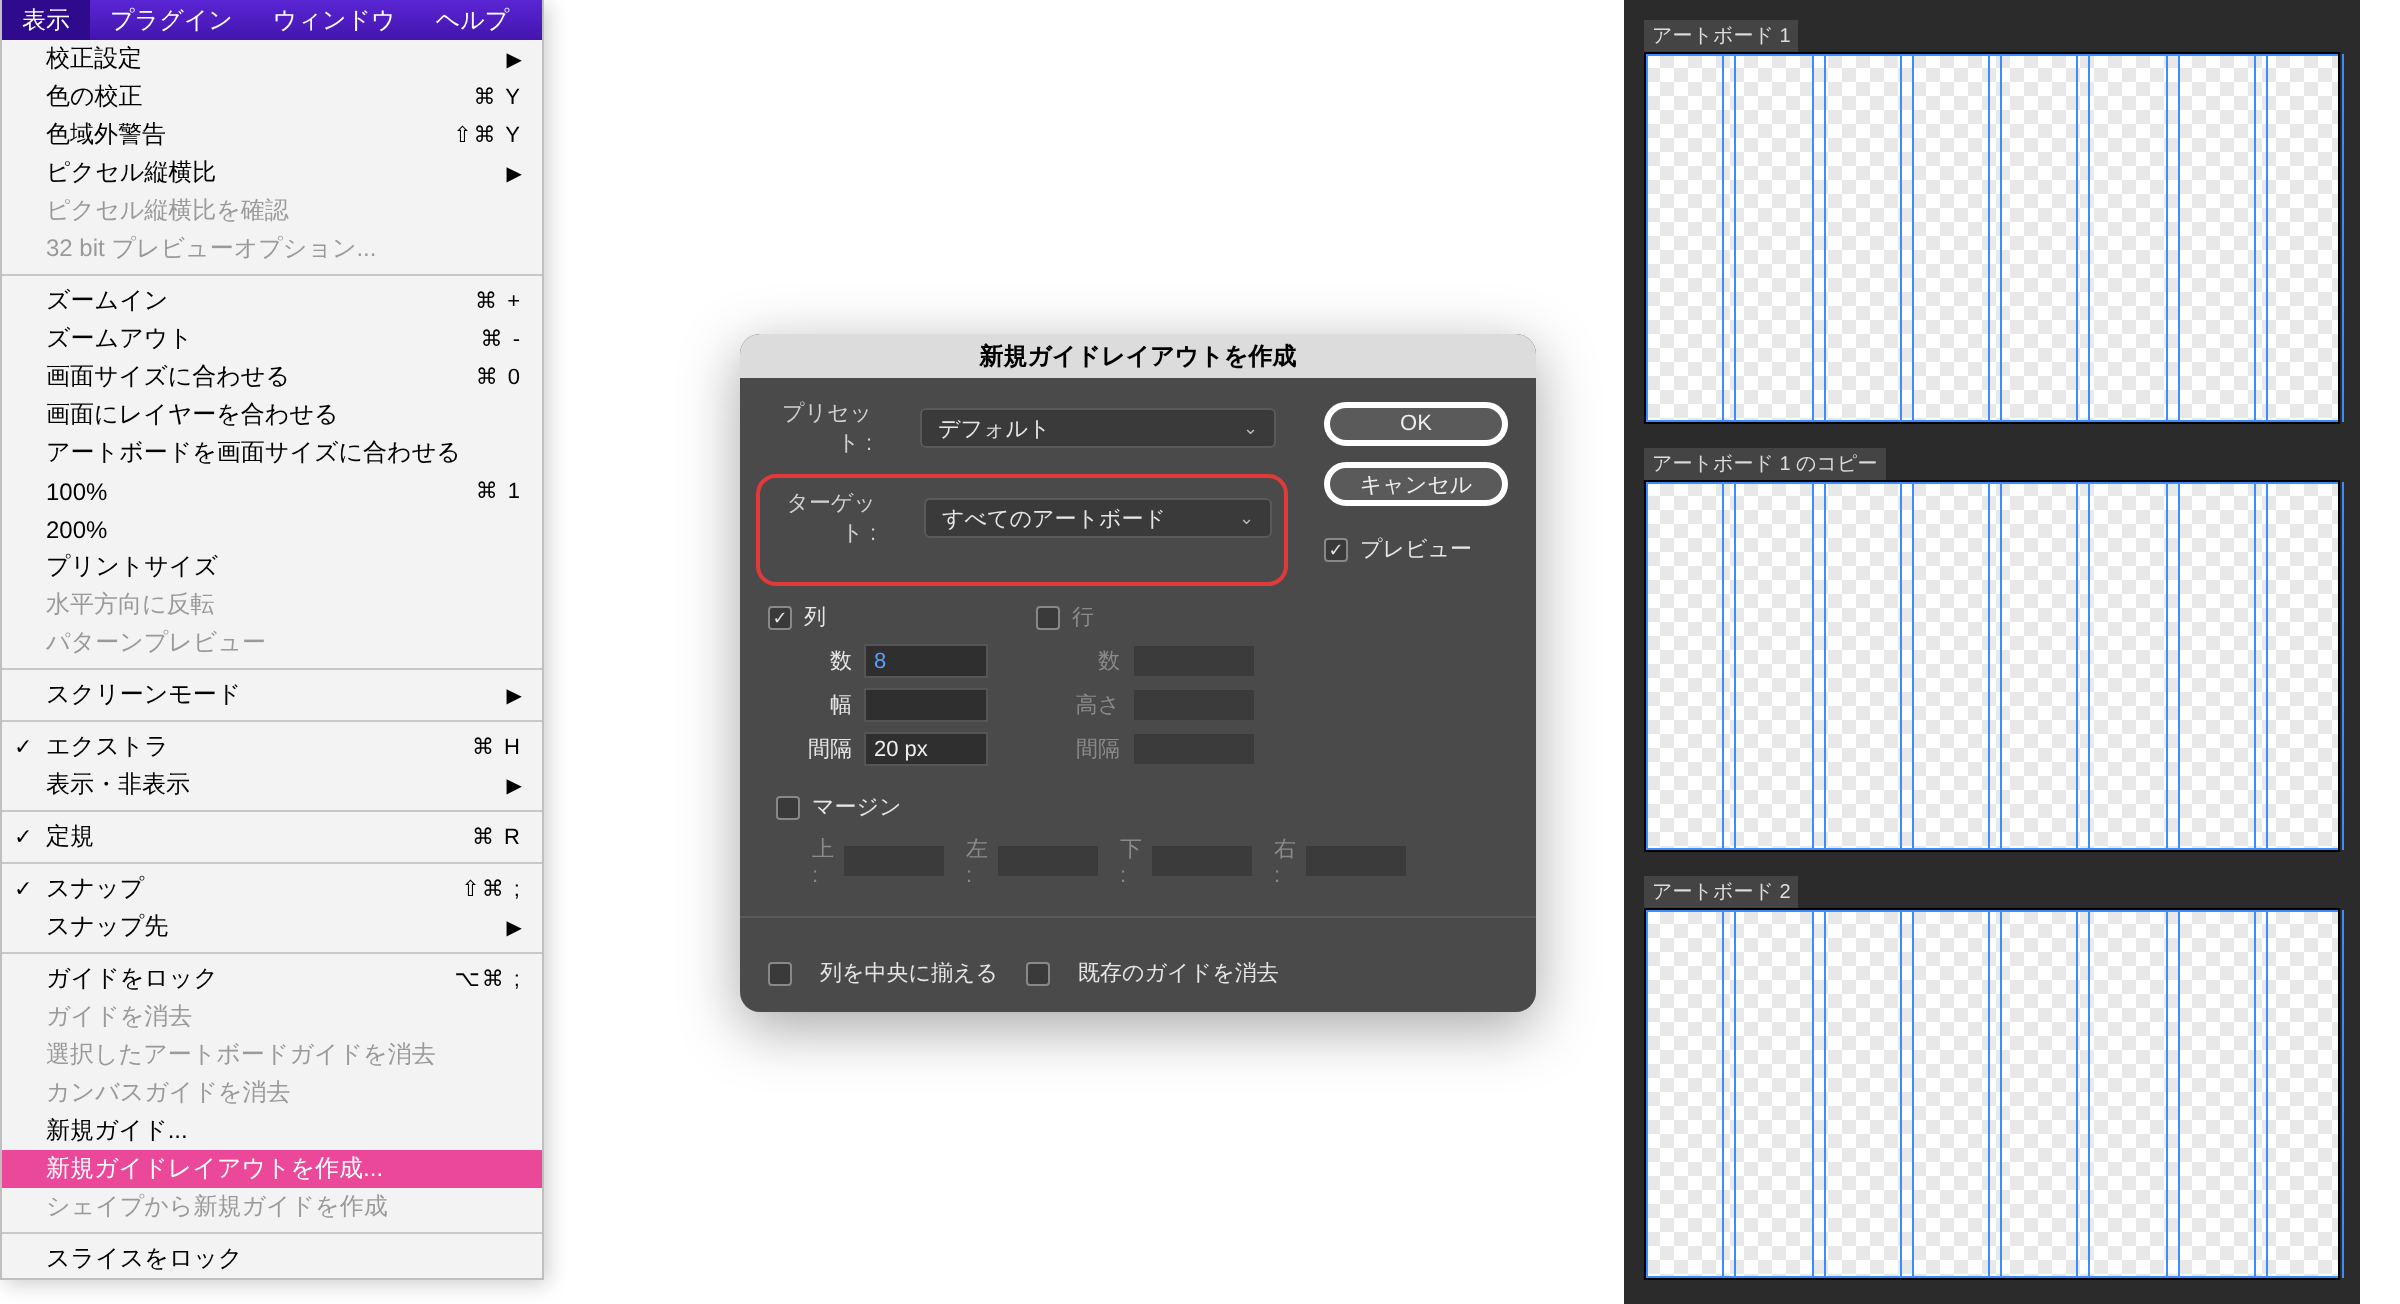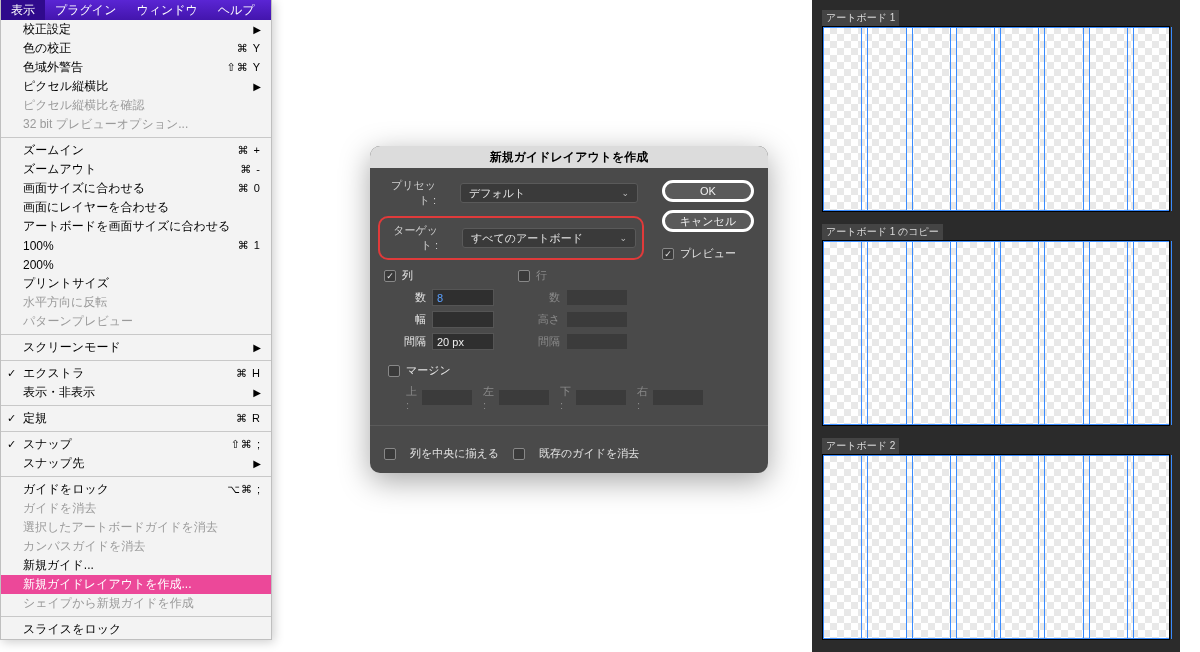--- a/index.html
+++ b/index.html
@@ -70,21 +70,21 @@
     font-size: 10px;
   }
   .menu-sep {
     border-top: 1px solid #c8c8c8;
     margin: 3px 0;
   }
 
   
   .dialog {
     position: absolute;
-    left: 370px; top: 146px;
+    left: 370px; top: 167px;
     width: 398px;
     background: #4a4a4a;
     border-radius: 10px;
     box-shadow: 0 8px 30px rgba(0,0,0,0.35);
     color: #e5e5e5;
     font-size: 11px;
     padding-bottom: 12px;
   }
   .dialog-titlebar {
     background: #dcdcdc;
@@ -417,21 +417,21 @@
 
       <div class="field-row">
         <div class="field-label">プリセット :</div>
         <div class="select-box">
           <span>デフォルト</span>
           <span class="caret">⌄</span>
         </div>
       </div>
 
       <div class="row-highlight">
-        <div class="field-row" style="margin-bottom:0">
+        <div class="field-row" style="margin-bottom:12px">
           <div class="field-label">ターゲット :</div>
           <div class="select-box">
             <span>すべてのアートボード</span>
             <span class="caret">⌄</span>
           </div>
         </div>
       </div>
 
       <div class="groups-row">
 

